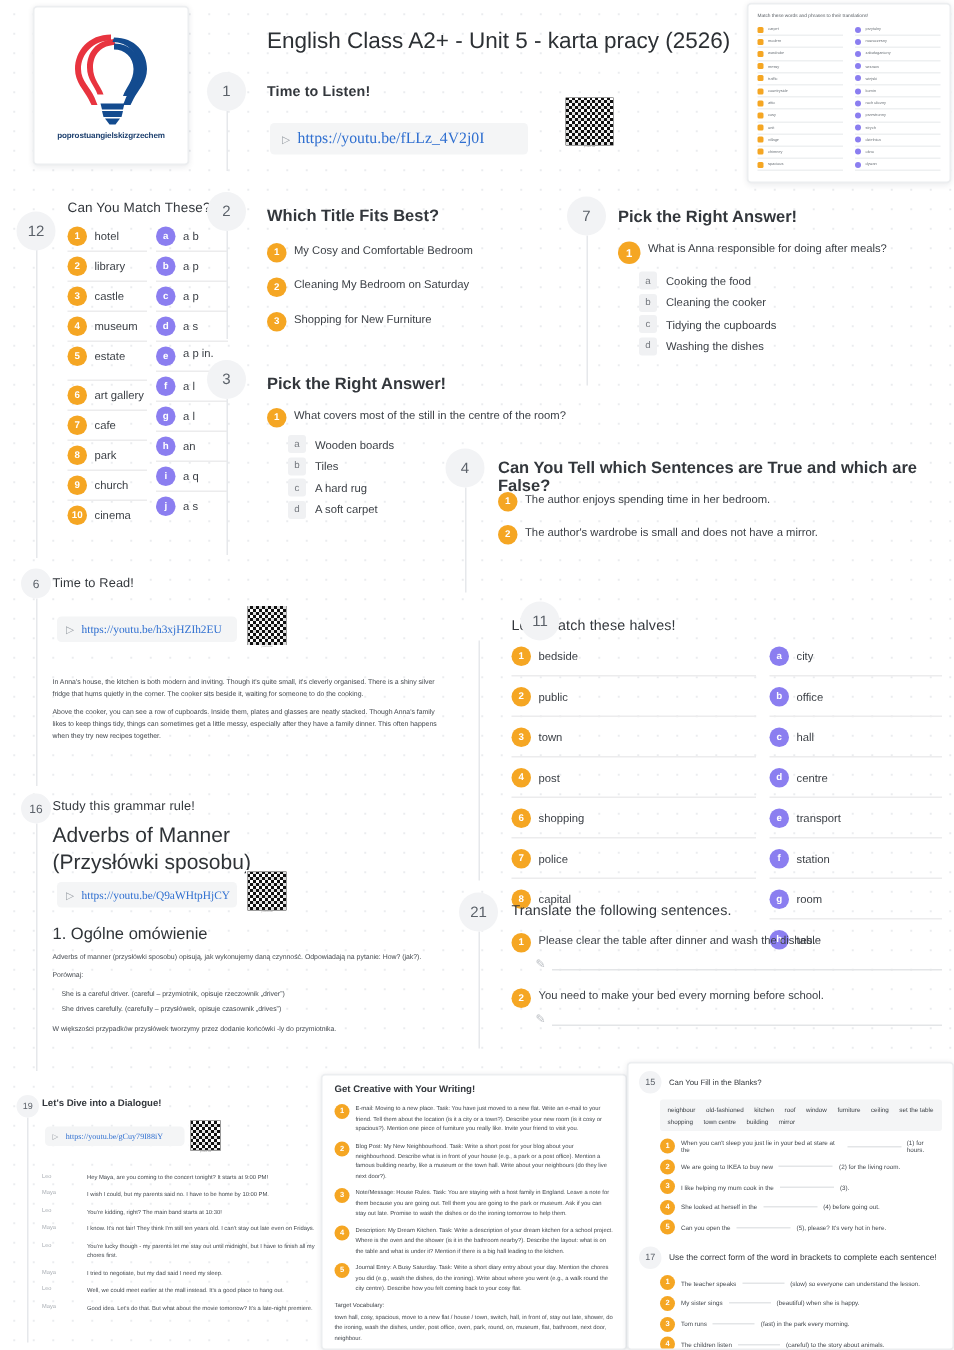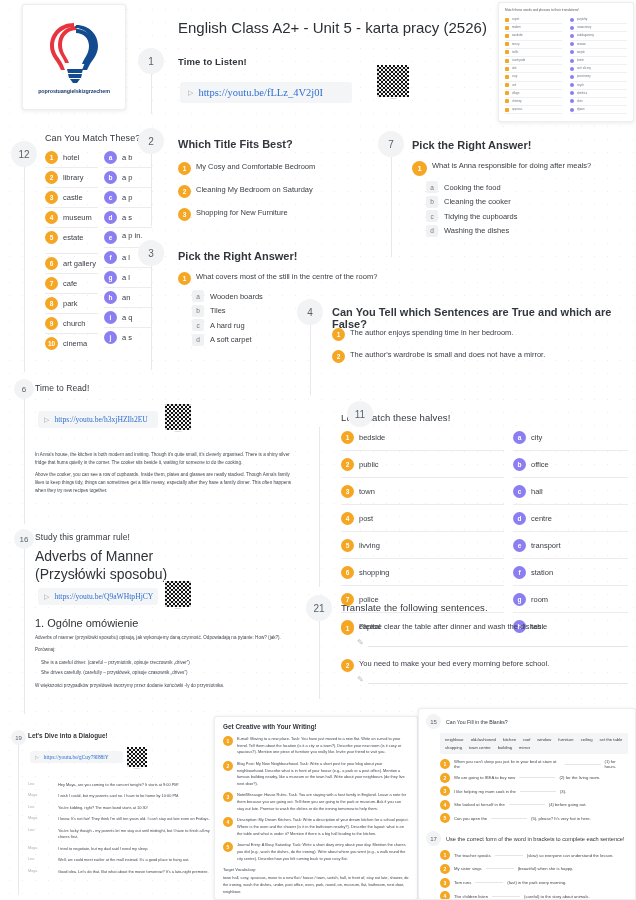--- a/index.html
+++ b/index.html
@@ -392,24 +392,20 @@
         <span class="chip">2</span>
         <span>public</span>
       </div>
     <div class="mrow" style="padding:6.5px 0;">
         <span class="chip">3</span>
         <span>town</span>
       </div>
     <div class="mrow" style="padding:6.5px 0;">
         <span class="chip">4</span>
         <span>post</span>
-      </div>
-    <div class="mrow" style="padding:6.5px 0;">
-        <span class="chip">5</span>
-        <span>livving</span>
       </div>
     <div class="mrow" style="padding:6.5px 0;">
         <span class="chip">6</span>
         <span>shopping</span>
       </div>
     <div class="mrow" style="padding:6.5px 0;">
         <span class="chip">7</span>
         <span>police</span>
       </div>
     <div class="mrow" style="padding:6.5px 0;">

